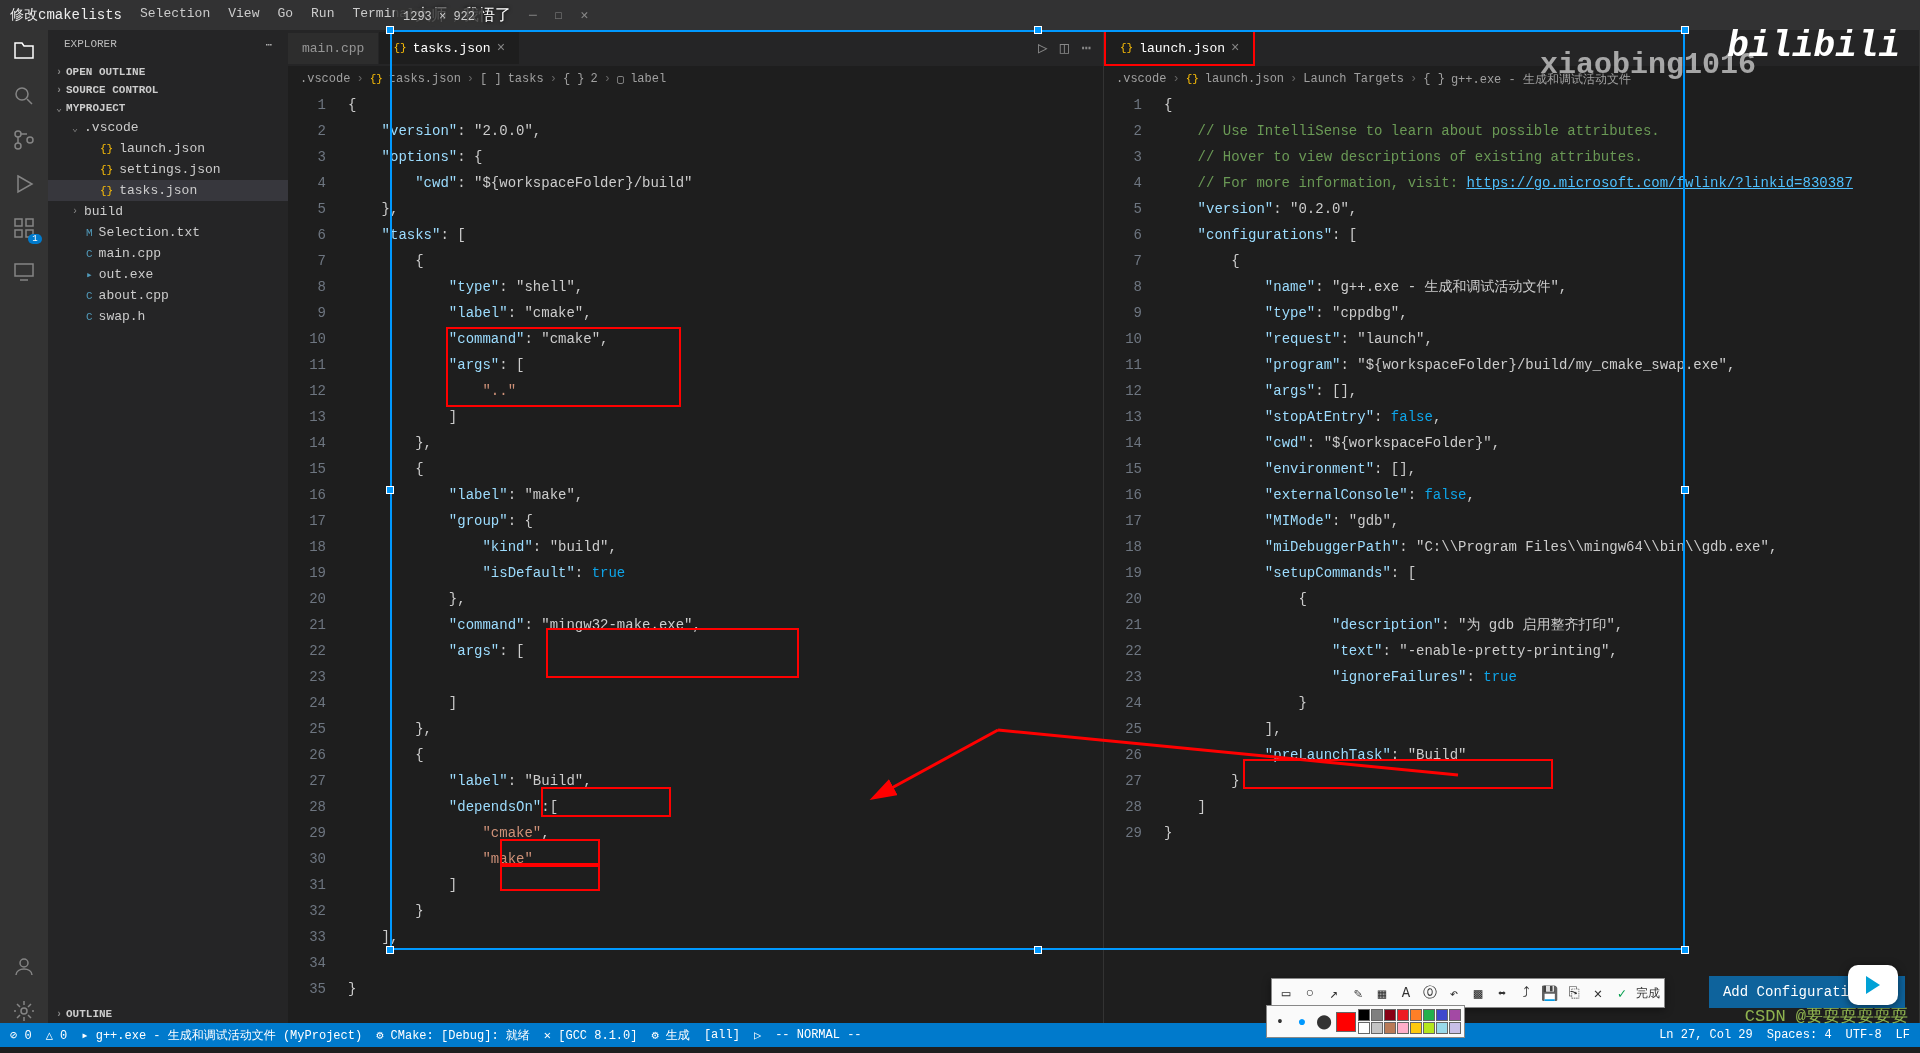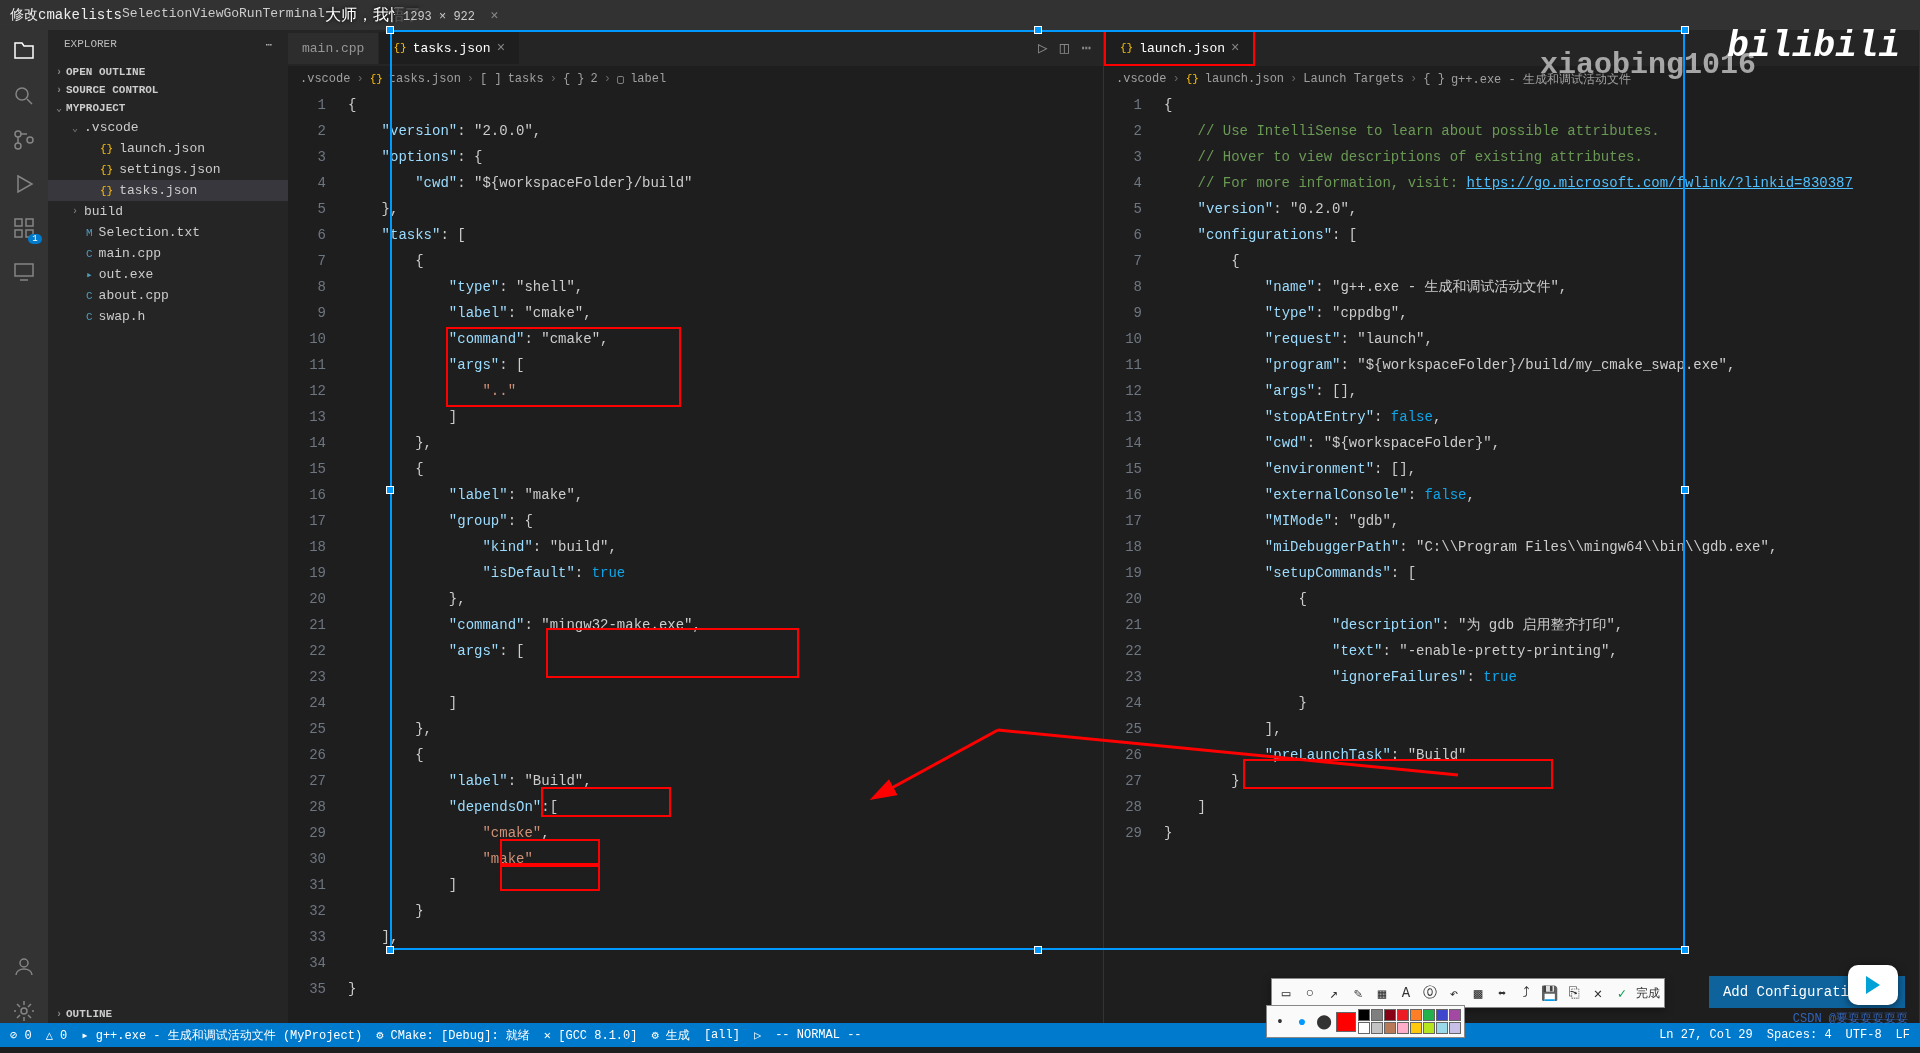--- a/index.html
+++ b/index.html
@@ -14,21 +14,21 @@
 }
 .titlebar {
   height: 30px;
   background: #323233;
   display: flex;
   align-items: center;
   padding: 0 10px;
   font-size: 13px;
   color: #cccccc;
 }
-.titlebar-left { display: flex; }
+.titlebar-left { display: flex; gap: 18px; }
 .titlebar-center { flex: 1; text-align: center; color: #999; }
 .titlebar-right { display: flex; gap: 18px; align-items: center; text-align: center; }
 .titlebar-button { color: #888; cursor: pointer; }
 .main-area { display: flex; height: calc(100% - 60px); }
 .activitybar {
   width: 48px;
   background: #333333;
   display: flex;
   flex-direction: column;
   align-items: center;
@@ -226,22 +226,22 @@
   color: #fff;
   padding: 8px 14px;
   font-size: 14px;
   z-index: 25;
   cursor: pointer;
 }
 .csdn-watermark {
   position: absolute;
   bottom: 26px;
   right: 12px;
-  color: #3b82f6;
-  font-size: 12px;
+  color: #bef264;
+  font-size: 17px;
   opacity: 0.7;
   z-index: 20;
 }
 .selection-border {
   position: absolute;
   border: 2px solid #0099ff;
   pointer-events: none;
   z-index: 15;
 }
 .handle {

